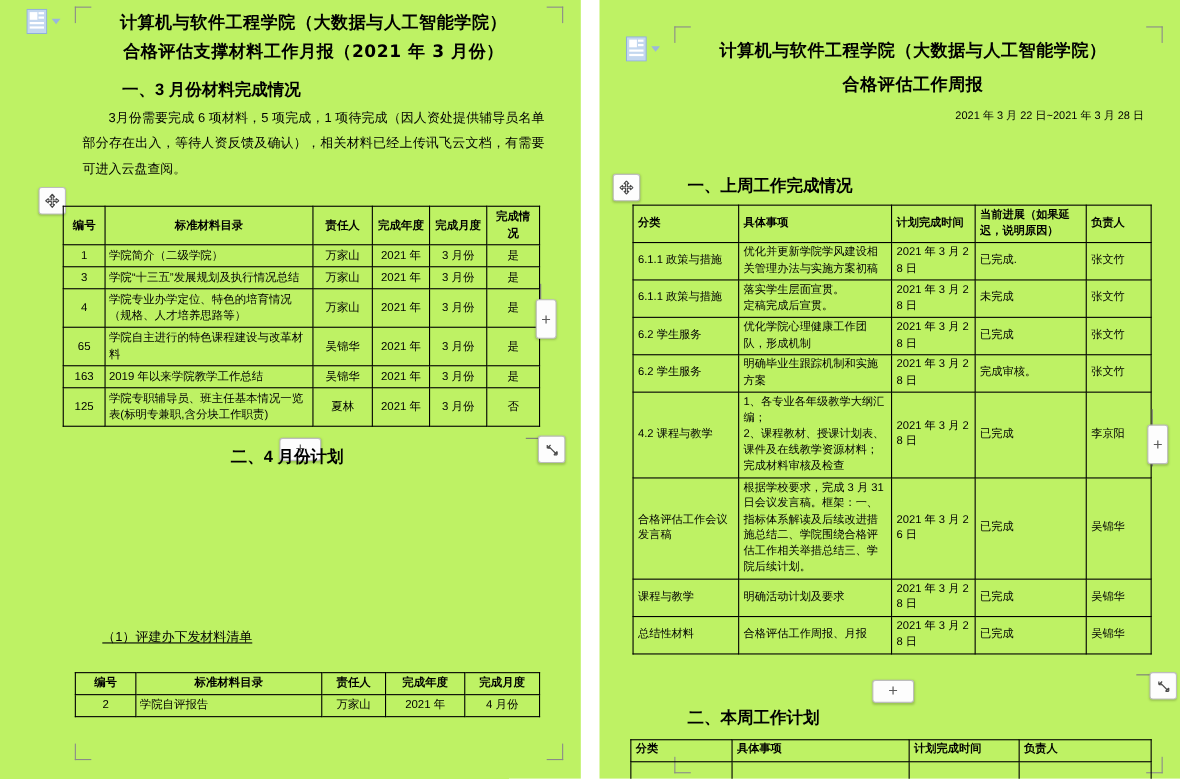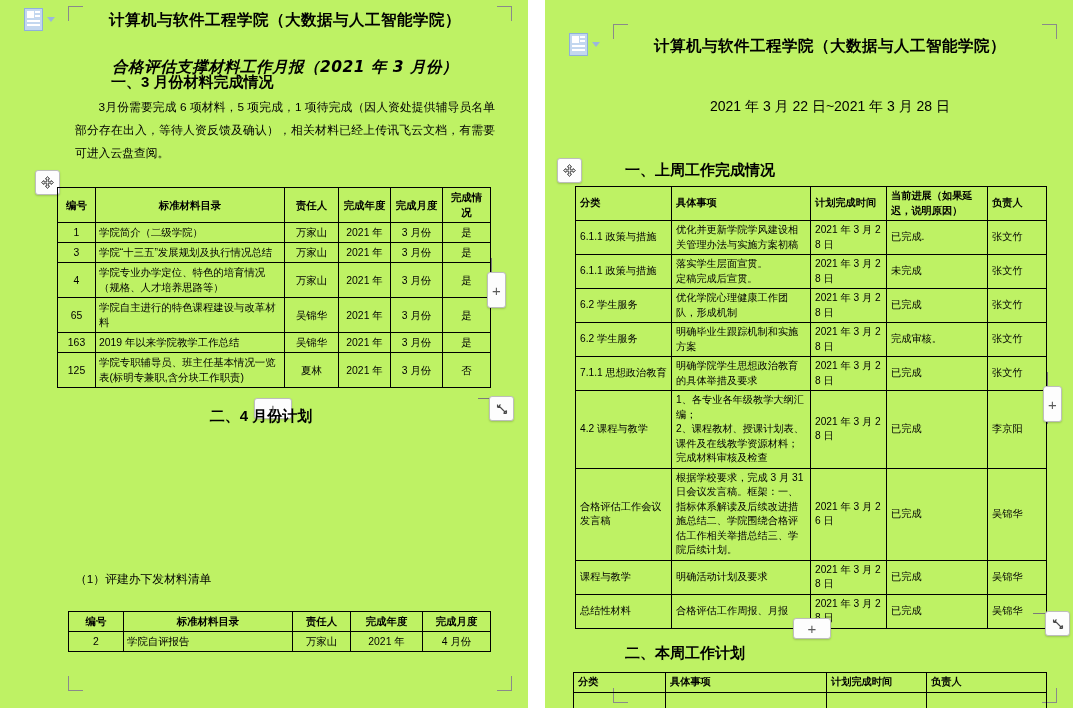--- a/index.html
+++ b/index.html
@@ -39,21 +39,21 @@
   .handle.plus-row{width:36px;height:19px;font-size:15px;line-height:1;}
   .handle-bar{position:absolute;background:#7a7a7a;}
 
   
   .h-title{
     text-align:center;font-weight:bold;letter-spacing:.5px;
     font-family:"DejaVu Sans","Liberation Sans",sans-serif;
   }
   #pane-left .h-title{font-size:15.5px;line-height:30px;}
   #pane-right .h-title{font-size:15.5px;line-height:30px;}
-  .h-sub{text-align:center;font-size:14px;line-height:22px;}
+  .h-sub{text-align:right;font-size:10px;line-height:22px;}
   .h2{font-size:15px;font-weight:bold;line-height:24px;margin-left:36px;}
   .para{font-size:11.8px;line-height:23px;text-align:justify;}
   .indent{text-indent:2em;}
 
   
   table.doc{border-collapse:collapse;table-layout:fixed;width:100%;}
   table.doc td,table.doc th{
     border:1px solid #000;padding:2px 3px;vertical-align:middle;
     font-size:10.4px;line-height:15px;word-break:break-all;
   }
@@ -86,21 +86,21 @@
           <rect x="3" y="12" width="13" height="2" fill="#ffffff"></rect>
           <rect x="3" y="16" width="13" height="2" fill="#ffffff"></rect>
           <rect x="11" y="3" width="5" height="2" fill="#ffffff"></rect>
           <rect x="11" y="7" width="5" height="2" fill="#ffffff"></rect>
         </svg>
       </span>
       <span class="caret"></span>
     </div>
 
     <div class="h-title" style="position:absolute;left:75px;top:5px;width:420px;">计算机与软件工程学院（大数据与人工智能学院）</div>
-    <div class="h-title" style="position:absolute;left:75px;top:52px;width:420px;font-style:italic;">合格评估支撑材料工作月报（2021 年 3 月份）</div>
+    <div class="h-title" style="position:absolute;left:75px;top:32px;width:420px;">合格评估支撑材料工作月报（2021 年 3 月份）</div>
 
     <div class="h2" style="position:absolute;left:75px;top:70px;width:420px;">一、3 月份材料完成情况</div>
 
     <div class="para indent" style="position:absolute;left:75px;top:96px;width:420px;">3月份需要完成 6 项材料，5 项完成，1 项待完成（因人资处提供辅导员名单部分存在出入，等待人资反馈及确认），相关材料已经上传讯飞云文档，有需要可进入云盘查阅。</div>
 
     <div class="handle sq" style="left:35px;top:170px;">
       <svg width="13" height="13" viewBox="0 0 13 13">
         <path d="M6.5 0.5 L8.6 3 H7.3 V5.8 H10.1 V4.5 L12.5 6.5 L10.1 8.5 V7.2 H7.3 V10 H8.6 L6.5 12.5 L4.4 10 H5.7 V7.2 H2.9 V8.5 L0.5 6.5 L2.9 4.5 V5.8 H5.7 V3 H4.4 Z" fill="none" stroke="#4a4a4a" stroke-width="1" stroke-linejoin="round"></path>
       </svg>
     </div>
@@ -188,21 +188,21 @@
         <path d="M7.5 10.5 L10.5 7.5 M10.5 7.5 L10.5 10.5 M10.5 10.5 L7.5 10.5" stroke="#4a4a4a" stroke-width="1.1" fill="none"></path>
         <path d="M3 3 L9.5 9.5" stroke="#4a4a4a" stroke-width="1.1"></path>
       </svg>
     </div>
 
     <div class="handle plus-row" style="left:254px;top:398px;">+</div>
 
     <div class="h2" style="position:absolute;left:75px;top:404px;width:300px;text-align:center;">二、4 月份计划</div>
 
 
-    <div class="para" style="position:absolute;left:75px;top:568px;width:420px;">（1）评建办下发材料清单</div>
+    <div class="para" style="position:absolute;left:93px;top:568px;width:420px;text-decoration:underline;">（1）评建办下发材料清单</div>
 
     <div style="position:absolute;left:68px;top:611px;width:423px;">
       <table class="doc">
         <colgroup>
             <col style="width:55px">
             <col>
             <col style="width:58px">
             <col style="width:72px">
             <col style="width:68px">
           </colgroup>
@@ -243,20 +243,21 @@
           <rect x="3" y="12" width="13" height="2" fill="#ffffff"></rect>
           <rect x="3" y="16" width="13" height="2" fill="#ffffff"></rect>
           <rect x="11" y="3" width="5" height="2" fill="#ffffff"></rect>
           <rect x="11" y="7" width="5" height="2" fill="#ffffff"></rect>
         </svg>
       </span>
       <span class="caret"></span>
     </div>
 
     <div class="h-title" style="position:absolute;left:75px;top:31px;width:420px;">计算机与软件工程学院（大数据与人工智能学院）</div>
+    <div class="h-title" style="position:absolute;left:75px;top:62px;width:420px;">合格评估工作周报</div>
     <div class="h-sub" style="position:absolute;left:75px;top:95px;width:420px;">2021 年 3 月 22 日~2021 年 3 月 28 日</div>
 
     <div class="handle sq" style="left:12px;top:158px;">
       <svg width="13" height="13" viewBox="0 0 13 13">
         <path d="M6.5 0.5 L8.6 3 H7.3 V5.8 H10.1 V4.5 L12.5 6.5 L10.1 8.5 V7.2 H7.3 V10 H8.6 L6.5 12.5 L4.4 10 H5.7 V7.2 H2.9 V8.5 L0.5 6.5 L2.9 4.5 V5.8 H5.7 V3 H4.4 Z" fill="none" stroke="#4a4a4a" stroke-width="1" stroke-linejoin="round"></path>
       </svg>
     </div>
 
     <div class="h2" style="position:absolute;left:44px;top:158px;width:320px;">一、上周工作完成情况</div>
 
@@ -298,27 +299,20 @@
               <td class="lft tv-top">优化学院心理健康工作团队，形成机制</td>
               <td class="lft tv-top">2021 年 3 月 28 日</td>
               <td class="lft">已完成</td>
               <td class="lft">张文竹</td>
             </tr>
             <tr>
               <td class="lft">6.2 学生服务</td>
               <td class="lft tv-top">明确毕业生跟踪机制和实施方案</td>
               <td class="lft tv-top">2021 年 3 月 28 日</td>
               <td class="lft">完成审核。</td>
-              <td class="lft">张文竹</td>
-            </tr>
-            <tr>
-              <td class="lft">7.1.1 思想政治教育</td>
-              <td class="lft tv-top">明确学院学生思想政治教育的具体举措及要求</td>
-              <td class="lft tv-top">2021 年 3 月 28 日</td>
-              <td class="lft">已完成</td>
               <td class="lft">张文竹</td>
             </tr>
             <tr>
               <td class="lft">4.2 课程与教学</td>
               <td class="lft tv-top">1、各专业各年级教学大纲汇编；<br>2、课程教材、授课计划表、课件及在线教学资源材料；<br>完成材料审核及检查</td>
               <td class="lft tv-top">2021 年 3 月 28 日</td>
               <td class="lft">已完成</td>
               <td class="lft">李京阳</td>
             </tr>
             <tr>

